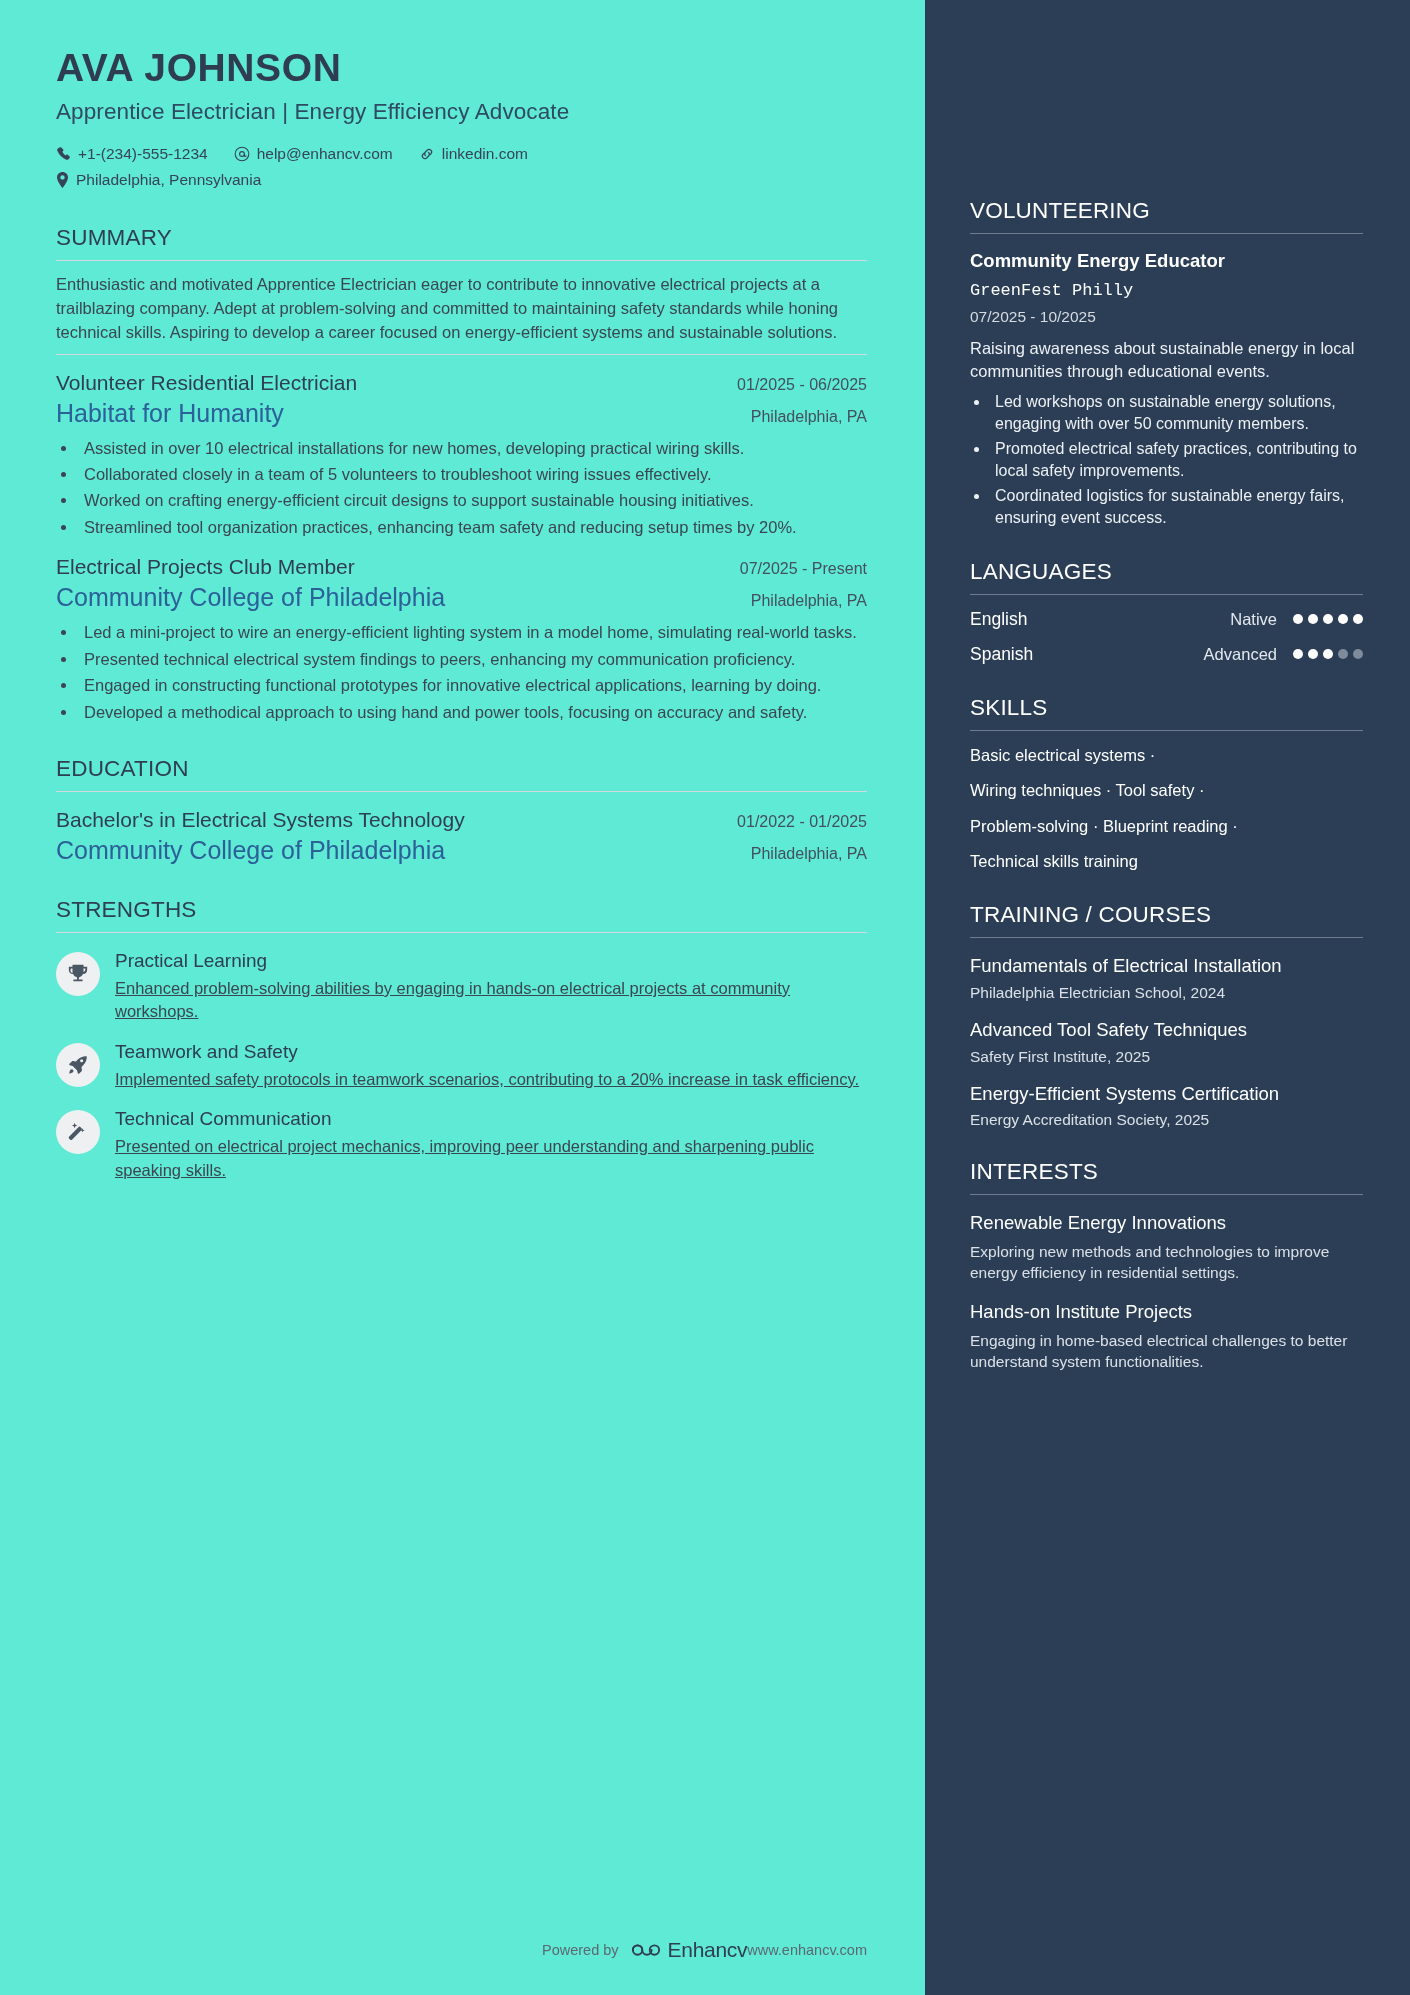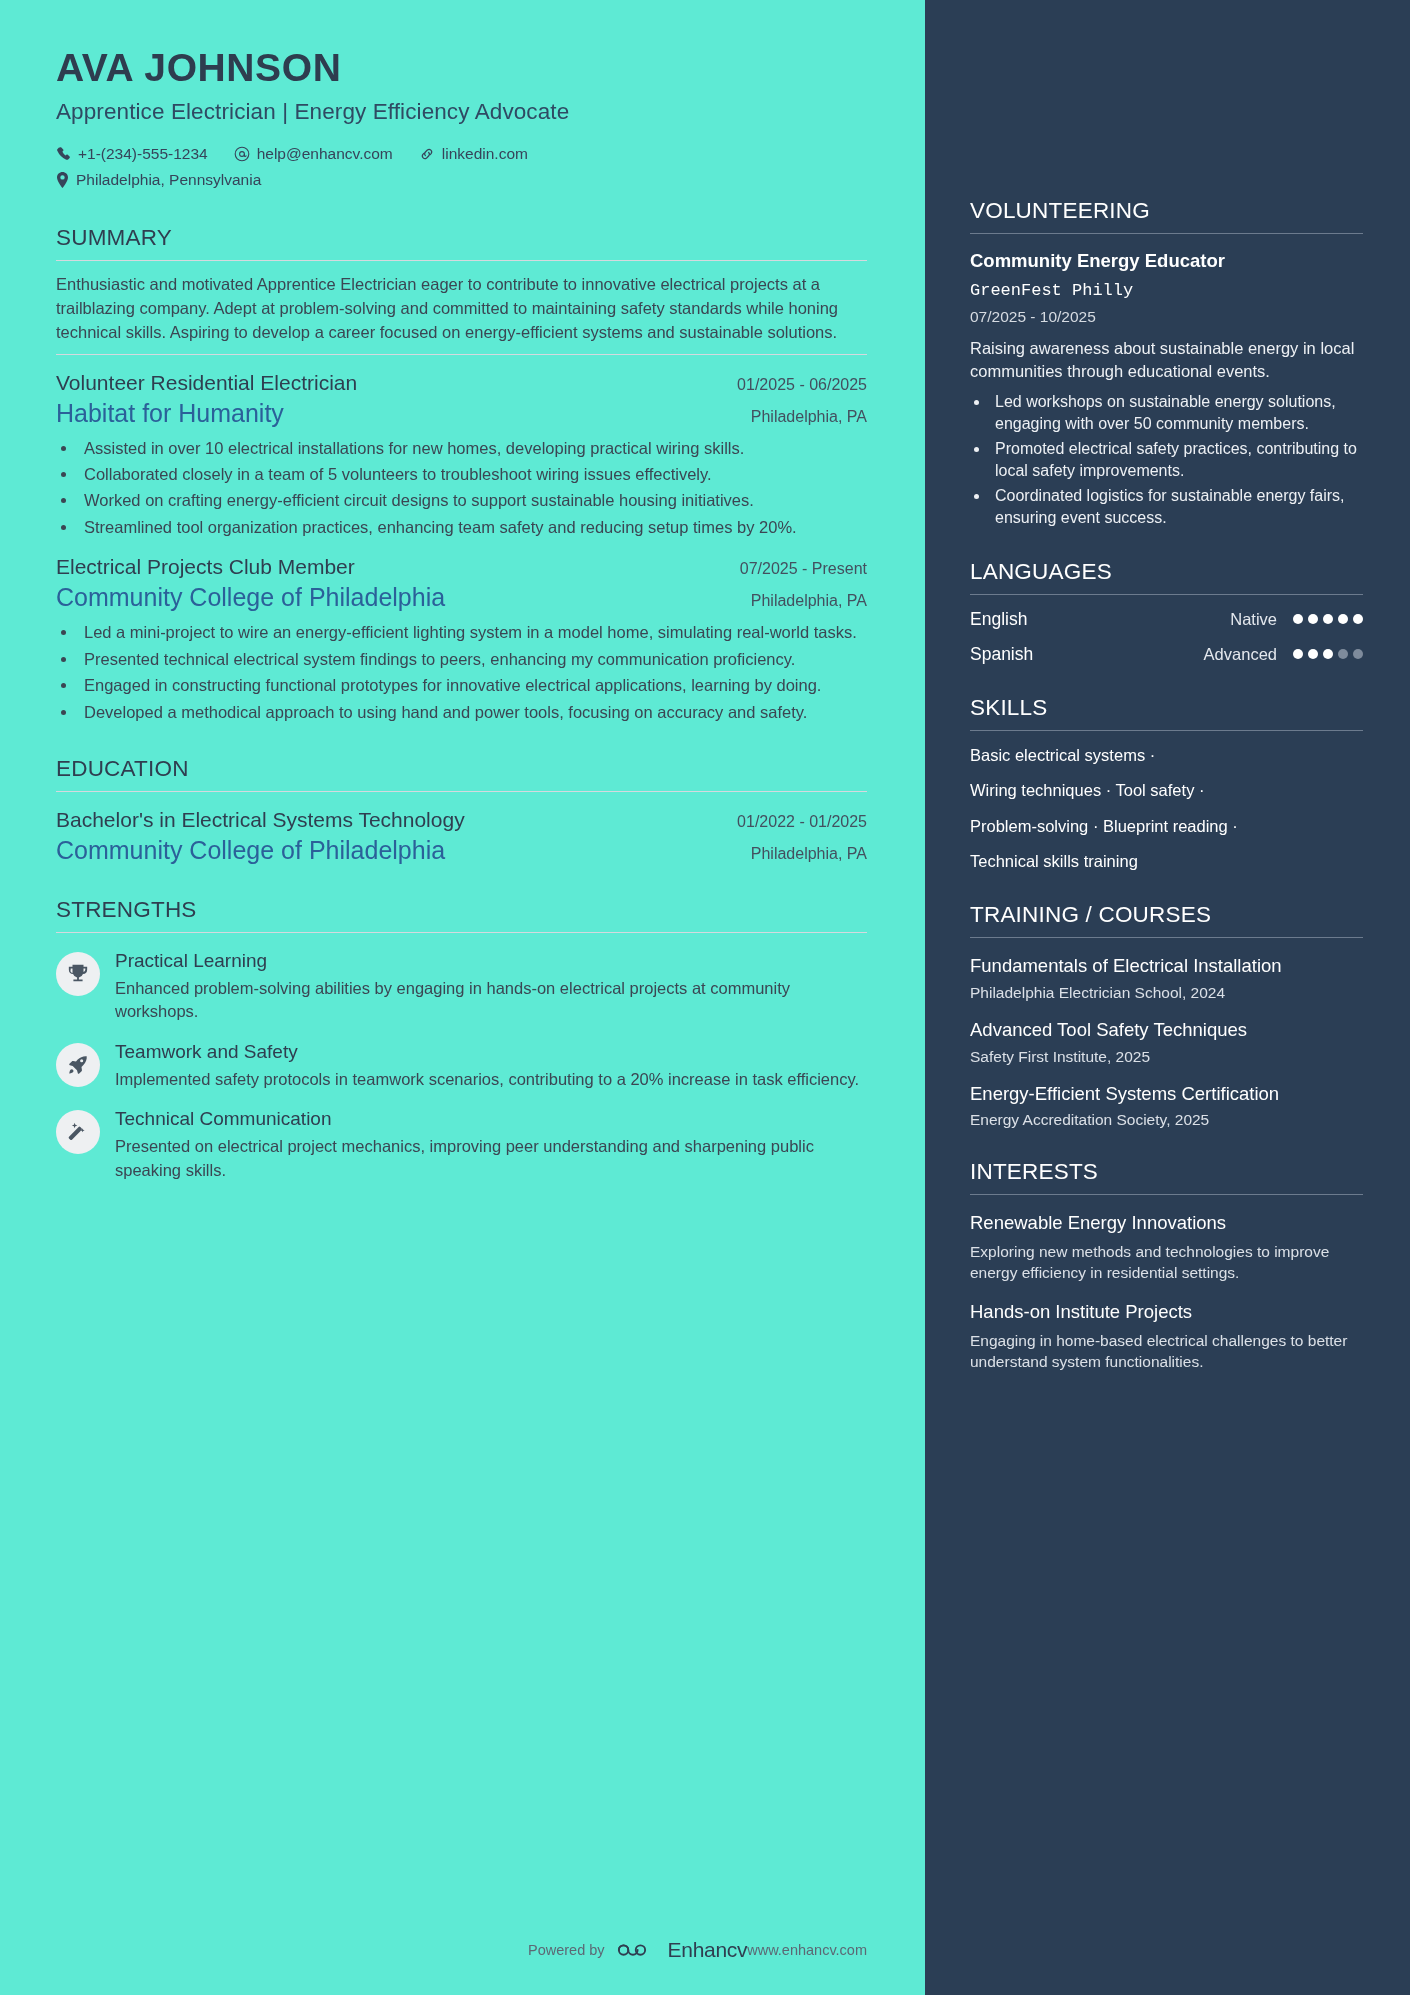--- a/index.html
+++ b/index.html
@@ -131,41 +131,42 @@
   }
   .strength-title {
     font-size: 19px;
     color: #2f3e50;
   }
   .strength-desc {
     font-size: 16.5px;
     color: #3b4653;
     line-height: 1.42;
     margin-top: 5px;
+    text-decoration: underline;
   }
   .footer {
     position: absolute;
     left: 56px;
     right: 58px;
     bottom: 33px;
     display: flex;
     align-items: center;
     justify-content: flex-end;
     font-size: 14.5px;
     color: #5c6874;
   }
   .powered {
     display: flex;
     align-items: center;
     gap: 12px;
   }
   .brand {
     display: flex;
     align-items: center;
-    gap: 21px;
+    gap: 7px;
     color: #2f3e50;
     font-size: 21px;
     letter-spacing: -0.3px;
   }
   
   .right {
     width: 485px;
     background: #2b3e55;
     color: #ffffff;
     padding: 46px 47px 0 45px;

